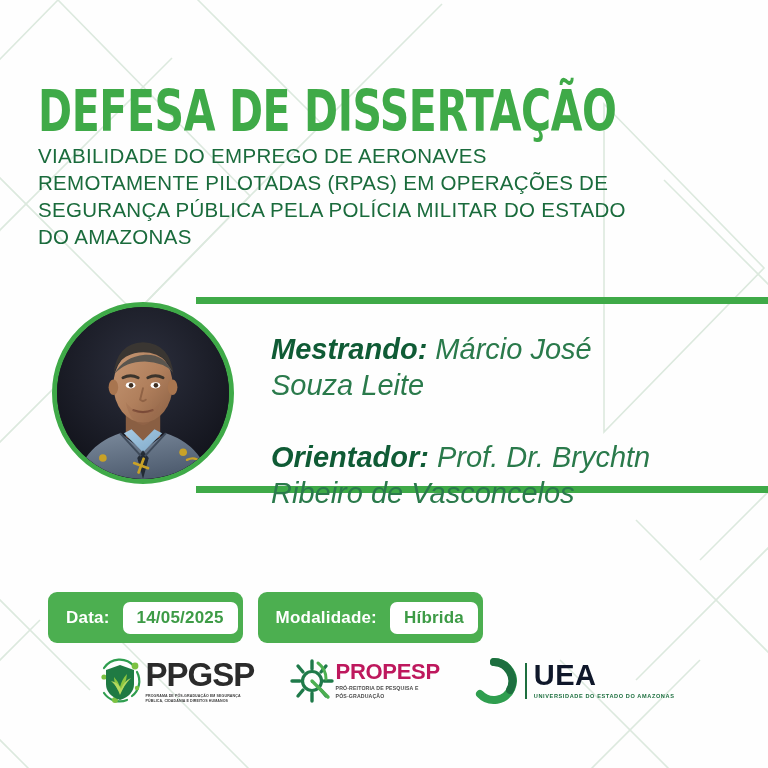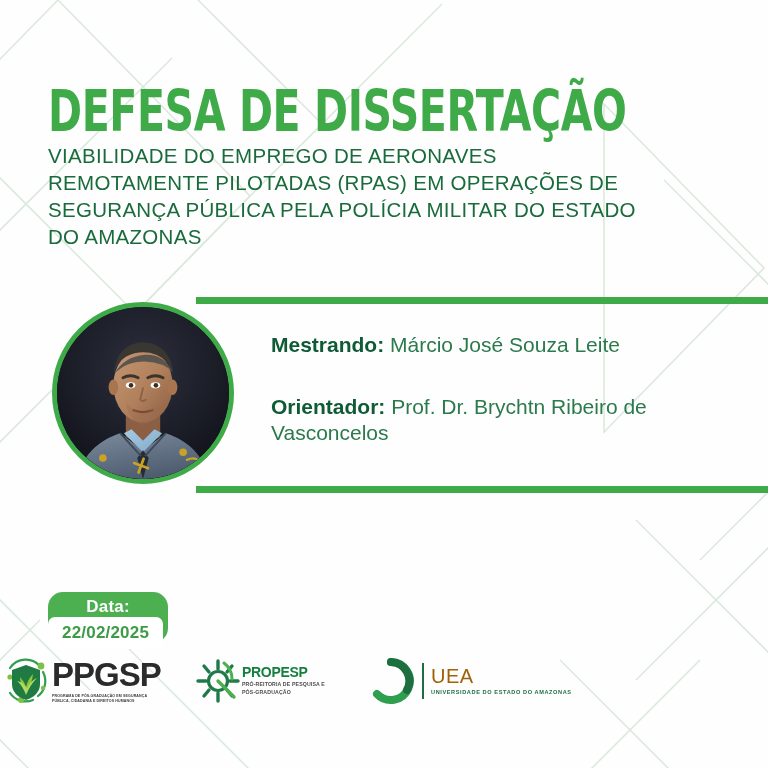--- a/index.html
+++ b/index.html
@@ -19,21 +19,21 @@
   
   #bg-pattern {
     position:absolute; inset:0;
     z-index:0;
     pointer-events:none;
   }
 
   
   .title-block {
     position:absolute;
-    left:48px; top:84px;
+    left:38px; top:84px;
     width:640px;
     z-index:3;
   }
   #main-title {
     font-family:"DejaVu Sans Condensed","Liberation Sans Narrow","Liberation Sans", sans-serif;
     font-weight:bold;
     font-size:57px;
     line-height:0.95;
     letter-spacing:-0.5px;
     color:#3faa48;
@@ -76,49 +76,49 @@
 
   
   #speaker-info {
     position:absolute;
     left:271px; top:332px;
     width:410px;
     z-index:3;
     color:#1a6b3c;
   }
   .person-line {
-    font-size:21px;
+    font-size:29px;
     line-height:1.24;
     margin-bottom:16px;
     font-weight:400;
     color:#2f7d4f;
+    font-style:italic;
   }
   .person-line:last-child { margin-bottom:0;margin-top:36px; }
   .person-line .role {
     font-weight:bold;
     color:#0f5b35;
   }
   .person-line .name { color:#2a7a4b; }
 
   
   #info-bar {
     position:absolute;
     left:48px; top:592px;
     display:flex;
     gap:15px;
     z-index:3;
   }
   .pill {
     display:flex;
     align-items:center;
     background:#4caf50;
-    border-radius:15px;
+    border-radius:9px;
     padding:5px 5px 5px 0;
     height:51px;
-    flex-direction:column;
   }
   .pill-label {
     color:#ffffff;
     font-weight:bold;
     font-size:17px;
     padding:0 13px 0 18px;
     white-space:nowrap;
     letter-spacing:0.2px;
   }
   .pill-value {
@@ -130,49 +130,49 @@
     padding:6px 14px;
     white-space:nowrap;
     letter-spacing:0.2px;
   }
 
   
   #logo-bar {
     position:absolute;
     left:0; right:0; top:655px;
     display:flex;
-    justify-content:flex-start;
+    justify-content:center;
     align-items:center;
     gap:30px;
     z-index:3;
   }
   .logo { display:flex; align-items:center; }
   .logo-mark { flex:none; }
   .logo-text { display:flex; flex-direction:column; justify-content:center; }
 
   #ppgsp-word {
     font-size:33px; font-weight:bold; color:#2b2b2b;
     letter-spacing:-1px; line-height:1;
   }
   #ppgsp-tag {
     font-size:3.6px; color:#3b3b3b; line-height:1.45;
     letter-spacing:0.1px; max-width:112px; margin-top:3px;
     font-weight:bold;
   }
   #propesp-word {
-    font-size:14px; font-weight:bold; color:#15803d;
+    font-size:22px; font-weight:bold; color:#be185d;
     letter-spacing:-0.3px; line-height:1;
   }
   #propesp-tag {
     font-size:5.2px; color:#4b4b4b; line-height:1.5;
     margin-top:2px; max-width:95px; font-weight:bold;
     letter-spacing:0.15px;
   }
   #uea-word {
-    font-size:20px; font-weight:normal; color:#a16207;
+    font-size:29px; font-weight:bold; color:#0f172a;
     letter-spacing:0.5px; line-height:1;
   }
   #uea-tag {
     font-size:5.6px; color:#1d6f3f; line-height:1.55;
     margin-top:2px; font-weight:bold; letter-spacing:0.6px;
   }
   .uea-sep {
     width:2px; height:36px; background:#1d6f3f;
     margin:0 7px;
   }
@@ -289,21 +289,25 @@
       <span class="role">Mestrando:</span><span class="name"> Márcio José Souza Leite</span>
     </div>
     <div class="person-line">
       <span class="role">Orientador:</span><span class="name"> Prof. Dr. Brychtn Ribeiro de Vasconcelos</span>
     </div>
   </div>
 
   <div id="info-bar">
     <div class="pill">
       <span class="pill-label">Data:</span>
-      <span class="pill-value">22/02/2025</span>
+      <span class="pill-value">14/05/2025</span>
+    </div>
+    <div class="pill">
+      <span class="pill-label">Modalidade:</span>
+      <span class="pill-value">Híbrida</span>
     </div>
   </div>
 
   <div id="logo-bar">
 
     <div class="logo">
       <svg class="logo-mark" width="52" height="52" viewBox="0 0 52 52">
         <g fill="none" stroke="#2f9e4f" stroke-width="2.2" stroke-linecap="round">
           <path d="M10 13 A19 19 0 0 1 40 11"></path>
           <path d="M43 17 A19 19 0 0 1 38 41"></path>

